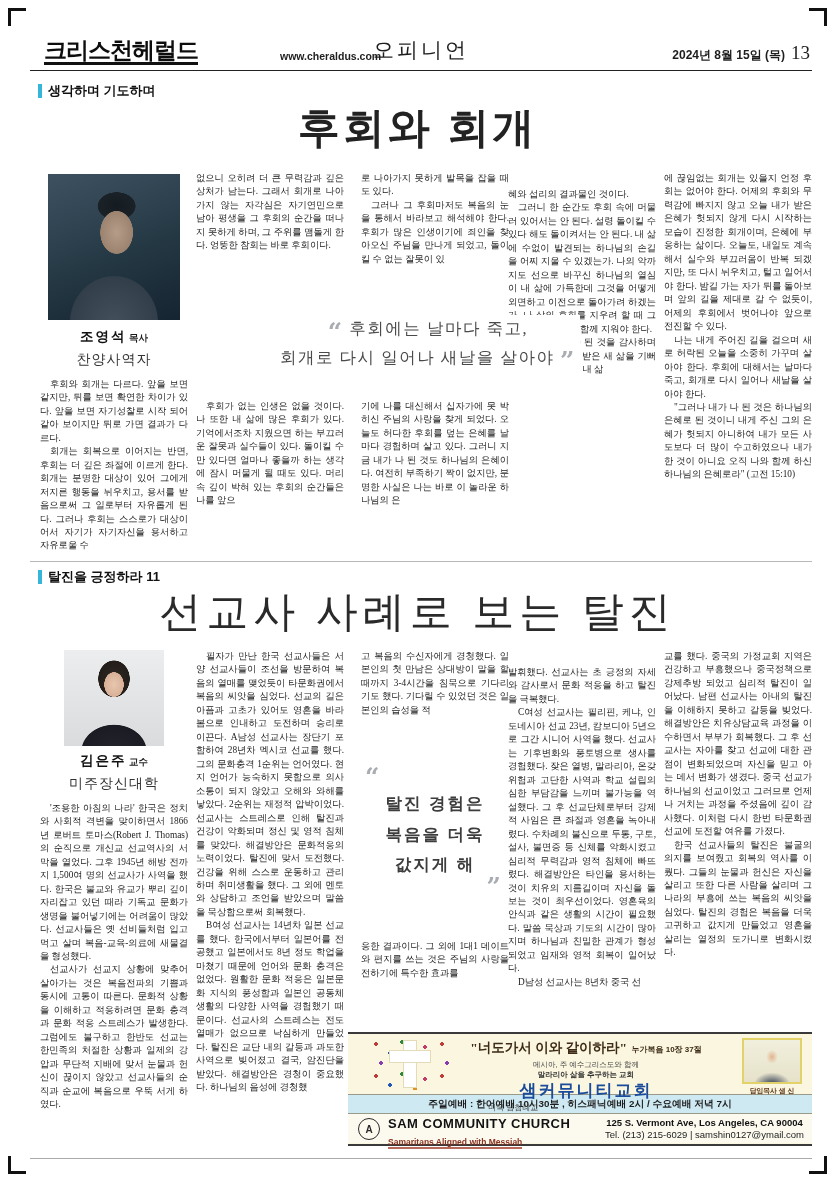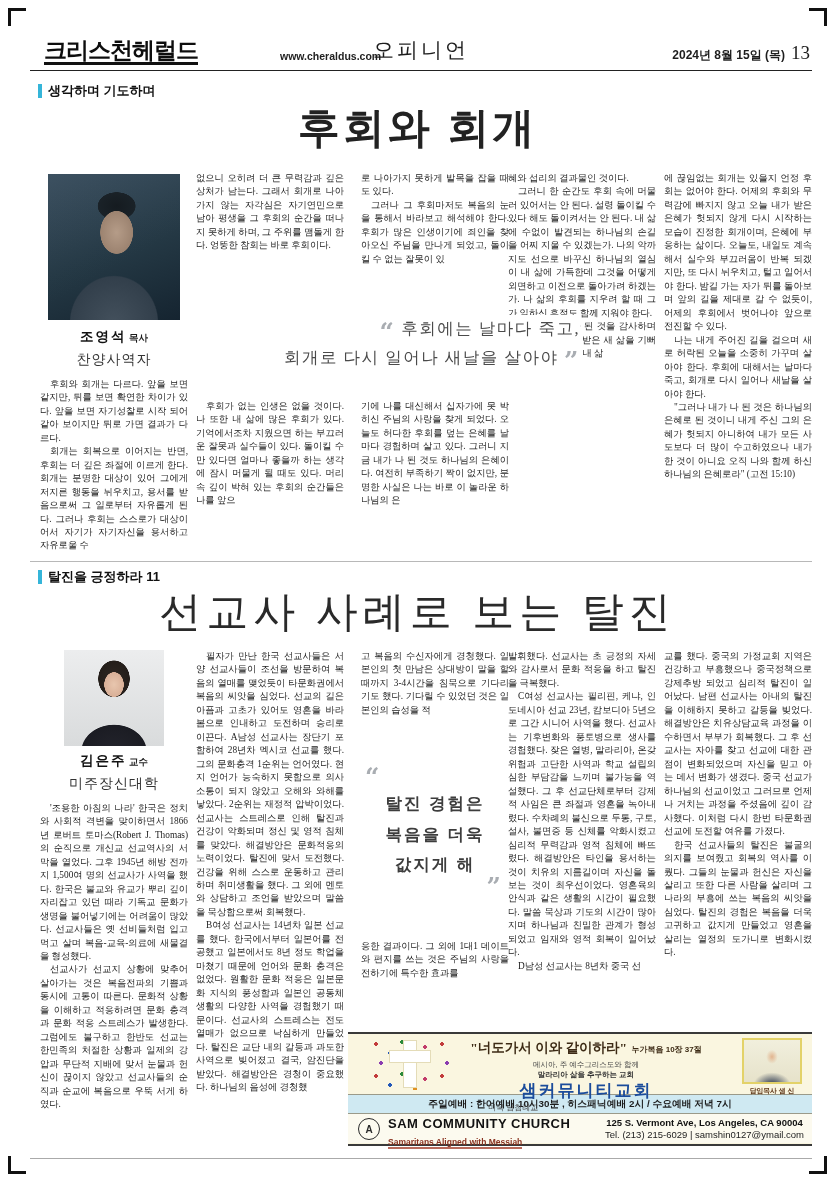--- a/index.html
+++ b/index.html
@@ -39,21 +39,21 @@
   .sep{position:absolute;left:30px;width:782px;top:561px;border-top:1px solid #b8b8b8;}
   .bottomrule{position:absolute;left:30px;width:782px;top:1158px;border-top:1px solid #aaa;}
 
   
   .art{position:absolute;left:40px;width:772px;}
   .art1{top:172px;height:392px;}
   .art2{top:650px;height:505px;}
   .col{position:absolute;top:0;width:148px;overflow:hidden;
        font-family:"Liberation Serif","DejaVu Serif",serif;font-size:9.3px;line-height:1.45;
        text-align:justify;word-break:break-all;color:#1c1c1c;}
-  .x1{left:0;} .x2{left:156px;} .x3{left:321px;} .x4{left:468px;} .x5{left:624px;}
+  .x1{left:0;} .x2{left:156px;} .x3{left:321px;} .x4{left:468px;margin-top:16px;} .x5{left:624px;}
   .art1 .col{height:392px;}
   .art2 .col{height:505px;}
   .art2 .short{height:378px;}
   .col p{margin:0;text-indent:10px;}
   .col p.cont{text-indent:0;}
   .split{display:flex;flex-direction:column;}
   .a1top{height:140px;overflow:hidden;}
   .a1gap{height:88px;}
   .a1bot{flex:1;overflow:hidden;}
   .a2top{height:78px;overflow:hidden;}
@@ -73,21 +73,21 @@
       radial-gradient(ellipse 25px 29px at 50% 30%, #2e2722 0%, #241e1a 62%, rgba(0,0,0,0) 64%),
       radial-gradient(ellipse 46px 38px at 50% 106%, #23242c 0%, #1b1c23 70%, rgba(0,0,0,0) 72%),
       linear-gradient(180deg, #ecedee 0%, #d9dbdc 100%);}
   .caption{text-align:center;font-family:"Liberation Sans",sans-serif;margin-bottom:9px;}
   .cap-name{font-size:13.5px;font-weight:800;letter-spacing:2px;color:#111;}
   .cap-role{font-size:9.5px;font-weight:600;letter-spacing:0;}
   .cap-affil{font-size:14px;color:#333;margin-top:2px;letter-spacing:1px;}
 
   
   .pq1{position:absolute;left:236px;top:143px;width:304px;height:86px;background:#fff;
-       text-align:right;font-family:"Liberation Serif",serif;color:#4a4a4a;}
+       text-align:center;font-family:"Liberation Serif",serif;color:#4a4a4a;}
   .pq1 .l{font-size:16.5px;letter-spacing:1.5px;line-height:1.75;font-weight:500;}
   .qmark{font-family:"DejaVu Serif",serif;font-weight:700;color:#a9adb2;font-size:25px;
          line-height:0;vertical-align:-6px;}
   .pq2{height:212px;display:flex;flex-direction:column;justify-content:center;
        font-family:"Liberation Sans",sans-serif;}
   .pq2 .open{text-align:left;padding-left:4px;height:18px;}
   .pq2 .close{text-align:right;padding-right:8px;height:18px;}
   .pq2 .l{text-align:center;font-size:16.5px;font-weight:700;color:#3d3d3d;
           letter-spacing:2px;line-height:1.85;}
 

